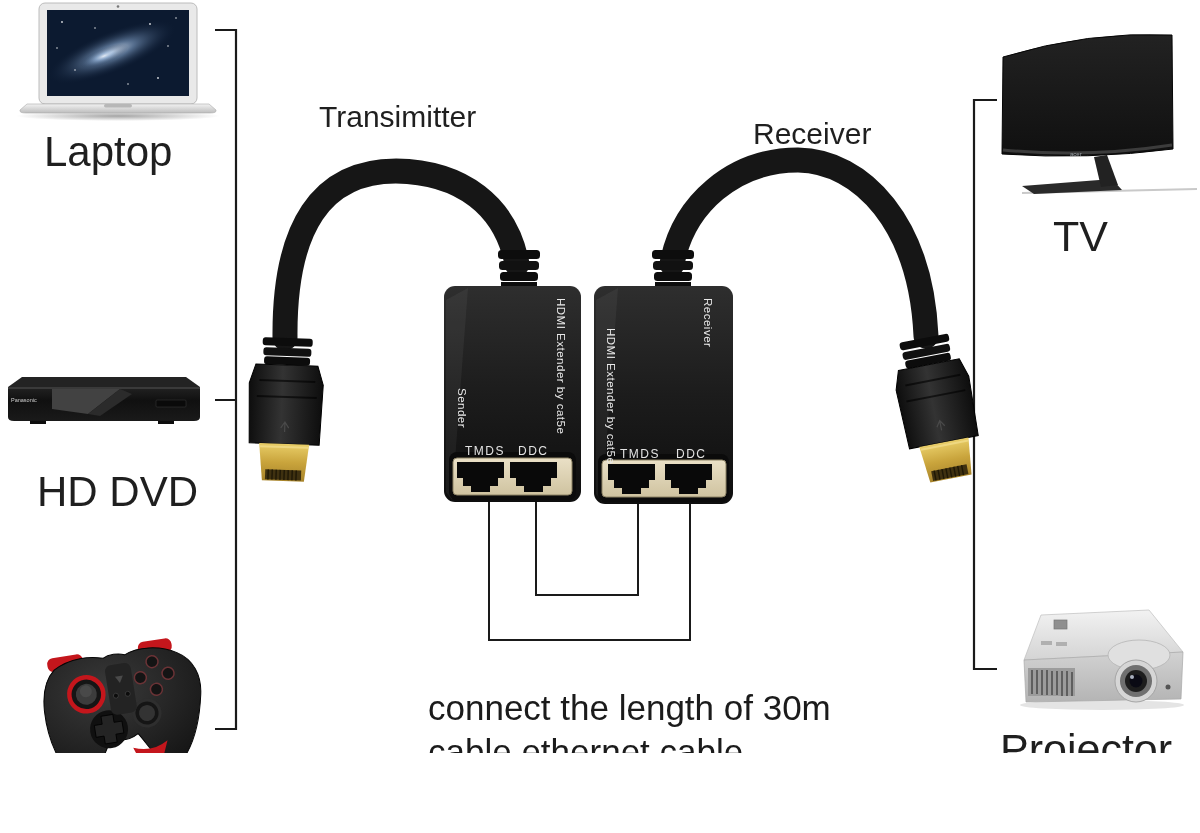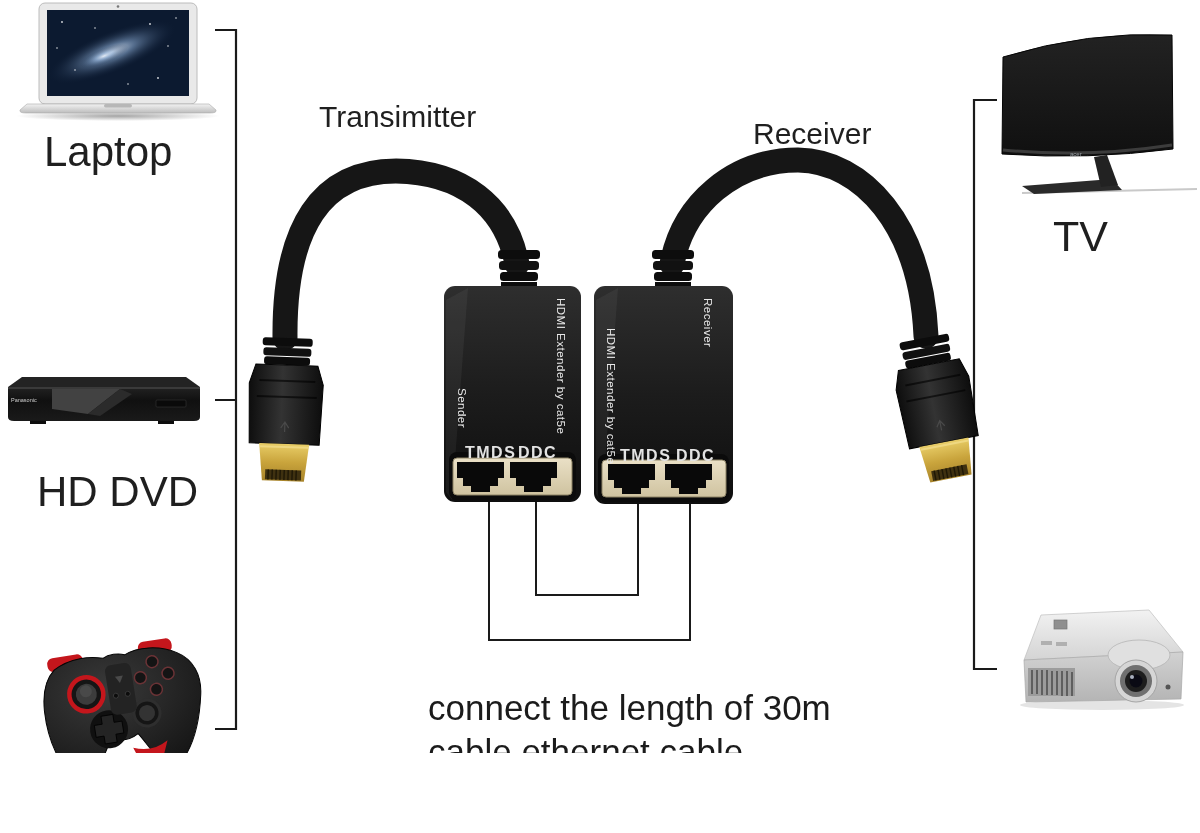--- a/index.html
+++ b/index.html
@@ -11,21 +11,21 @@
   .lbl-big{font-size:42px;}
   .lbl-med{font-size:30px;}
   .lbl-ps3{font-size:35px;}
   .lbl-tv{font-size:43px;}
   .caption{position:absolute;left:393px;top:686px;font-size:35px;line-height:44px;color:#1b1b1b;margin-left:35px;}
   .vtext{
     position:absolute;writing-mode:vertical-rl;color:#e8e8e8;
     font-size:11.5px;letter-spacing:0.5px;white-space:nowrap;
   }
   .portlbl{
-    position:absolute;color:#e3e3e3;font-size:16px;font-weight:bold;letter-spacing:1.5px;
+    position:absolute;color:#e3e3e3;font-size:12px;font-weight:normal;letter-spacing:1.5px;
   }
   svg{position:absolute;left:0;top:0;}
 </style>
 </head>
 <body>
 
 <div class="canvas">
 
 <svg width="1200" height="833" viewBox="0 0 1200 833">
   <defs>
@@ -231,20 +231,21 @@
   </g>
 </svg>
 
 <div class="lbl lbl-big" style="left:44px;top:128px;">Laptop</div>
 <div class="lbl lbl-big" style="left:37px;top:440px;margin-top:28px;">HD DVD</div>
 
 <div class="lbl lbl-med" style="left:319px;top:100px;">Transimitter</div>
 <div class="lbl lbl-med" style="left:753px;top:117px;">Receiver</div>
 
 <div class="lbl lbl-tv" style="left:1053px;top:202px;margin-top:10px;">TV</div>
+<div class="lbl lbl-tv" style="left:1000px;top:725px;">Projector</div>
 
 <div class="vtext" style="left:555px;top:298px;">HDMI Extender by cat5e</div>
 <div class="vtext" style="left:456px;top:388px;">Sender</div>
 <div class="vtext" style="left:605px;top:328px;">HDMI Extender by cat5e</div>
 <div class="vtext" style="left:702px;top:298px;">Receiver</div>
 
 <div class="portlbl" style="left:465px;top:444px;">TMDS</div>
 <div class="portlbl" style="left:518px;top:444px;">DDC</div>
 <div class="portlbl" style="left:620px;top:447px;">TMDS</div>
 <div class="portlbl" style="left:676px;top:447px;">DDC</div>

